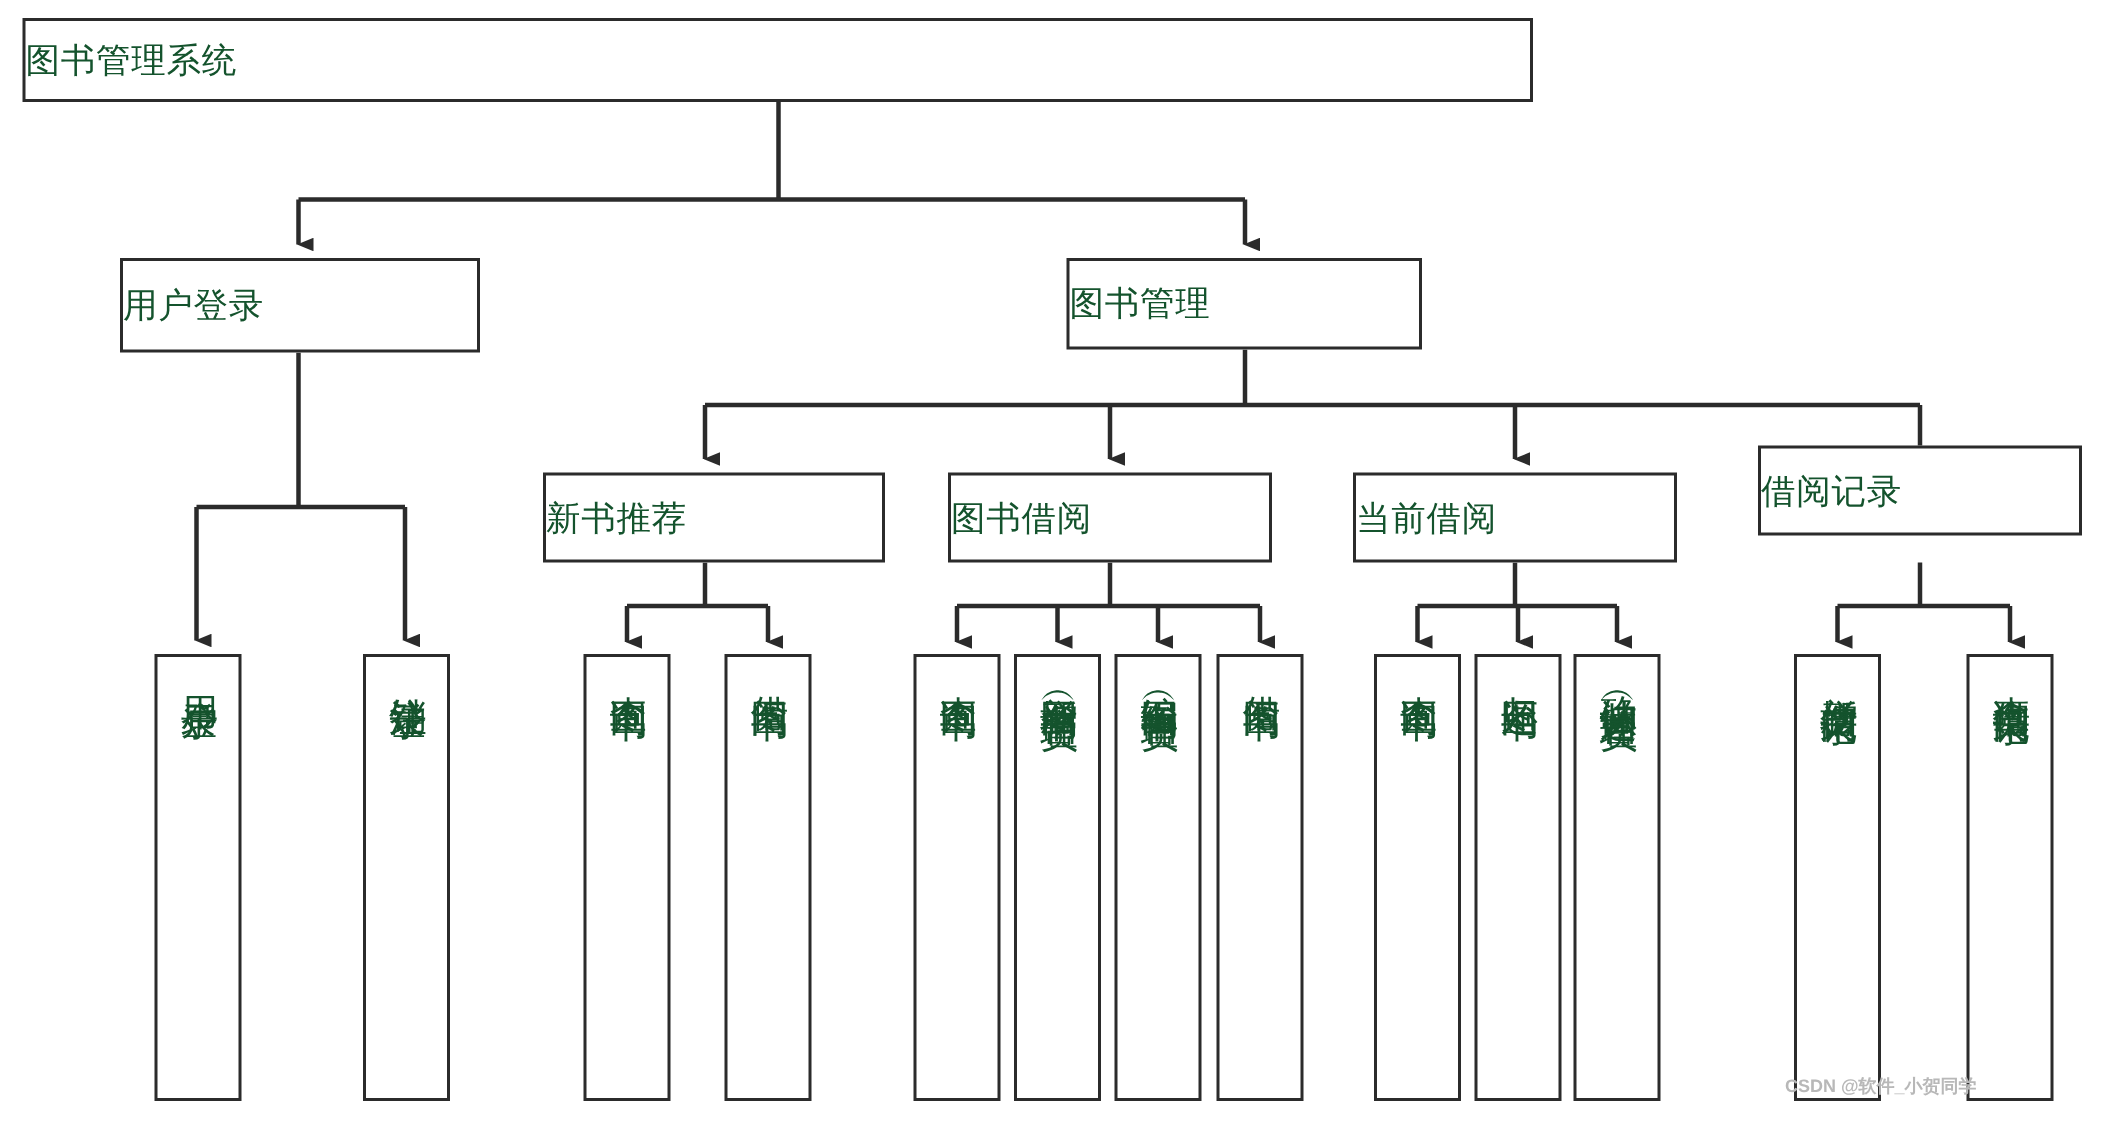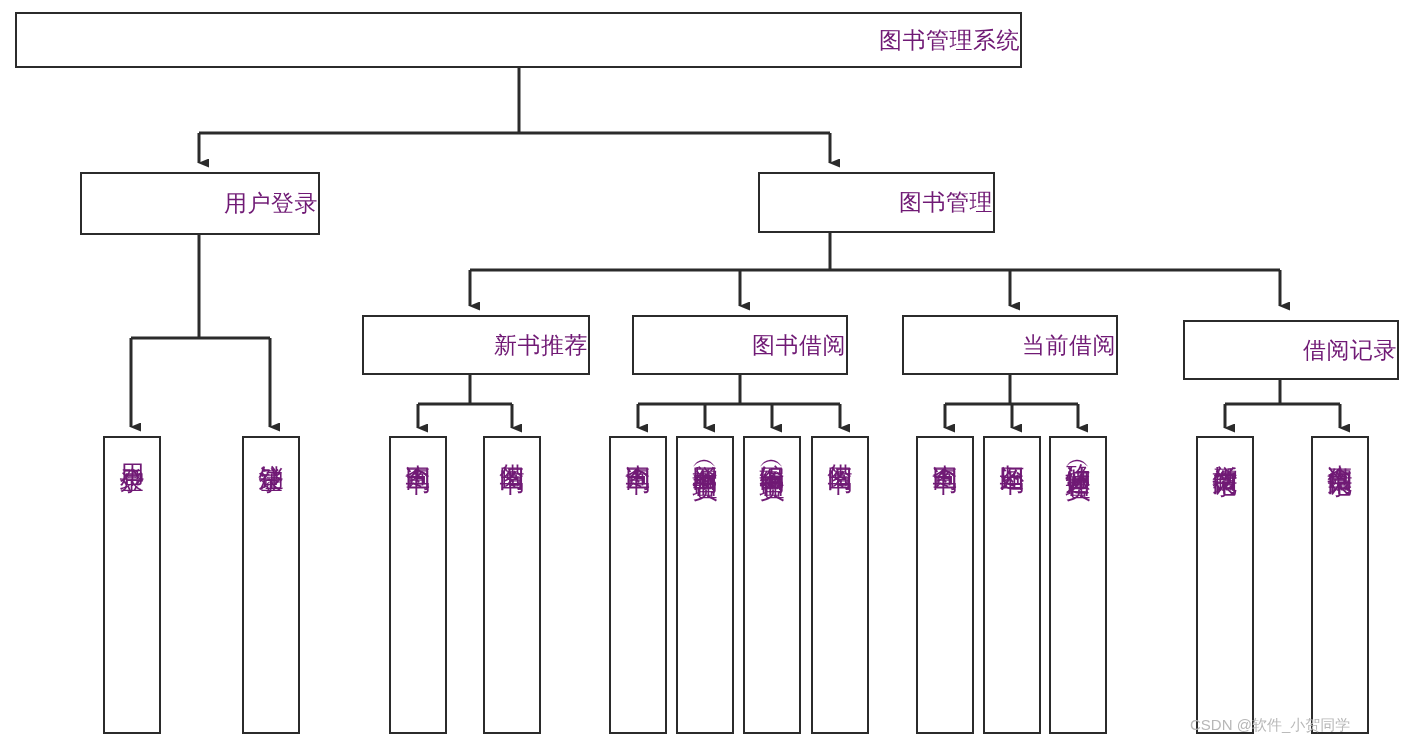--- a/index.html
+++ b/index.html
@@ -26,22 +26,22 @@
     height: 747px;
     pointer-events: none;
   }
   .node {
     position: absolute;
     box-sizing: border-box;
     background: #ffffff;
     border: 2px solid #2b2b2b;
     display: flex;
     align-items: center;
-    justify-content: flex-end;
-    color: #701a75;
+    justify-content: flex-start;
+    color: #14532d;
   }
   .node-label {
     display: block;
     text-align: center;
     line-height: 1.05;
     letter-spacing: 0.5px;
   }
   
   .node.horiz .node-label {
     font-size: 23px;
@@ -61,24 +61,25 @@
     font-size: 25px;
     line-height: 1;
     letter-spacing: 2px;
     white-space: nowrap;
     margin: 0 auto;
   }
   .watermark {
     position: absolute;
     left: 1190px;
     top: 716px;
-    font-size: 15px;
+    font-size: 12px;
     color: #b8b8b8;
     white-space: nowrap;
     font-family: "Liberation Sans", "DejaVu Sans", sans-serif;
+    font-weight: bold;
   }
 </style>
 </head>
 <body>
 
 <div id="diagram-root">
 
   <svg class="connectors" viewBox="0 0 1405 747" xmlns="http://www.w3.org/2000/svg">
     <defs>
       <marker id="arrowhead" markerWidth="9" markerHeight="11" refX="4.5" refY="10" orient="auto" markerUnits="userSpaceOnUse">
@@ -131,34 +132,34 @@
     </g>
   </svg>
 
   <div class="node horiz root" style="left:15px; top:12px; width:1007px; height:56px;">
     <span class="node-label">图书管理系统</span>
   </div>
 
   <div class="node horiz" style="left:80px; top:172px; width:240px; height:63px;">
     <span class="node-label">用户登录</span>
   </div>
-  <div class="node horiz" style="left:711px; top:172px; width:237px; height:61px;margin-left:47px;">
+  <div class="node horiz" style="left:711px; top:172px; width:237px; height:61px;">
     <span class="node-label">图书管理</span>
   </div>
 
   <div class="node horiz" style="left:362px; top:315px; width:228px; height:60px;">
     <span class="node-label">新书推荐</span>
   </div>
   <div class="node horiz" style="left:902px; top:315px; width:216px; height:60px;">
     <span class="node-label">当前借阅</span>
   </div>
   <div class="node horiz" style="left:632px; top:315px; width:216px; height:60px;">
     <span class="node-label">图书借阅</span>
   </div>
-  <div class="node horiz" style="left:1172px; top:320px; width:216px; height:60px;margin-left:11px;">
+  <div class="node horiz" style="left:1172px; top:297px; width:216px; height:60px;">
     <span class="node-label">借阅记录</span>
   </div>
 
   <div class="node vert" style="left:103px; top:436px; width:58px; height:298px;">
     <span class="node-label">用户登录</span>
   </div>
   <div class="node vert" style="left:242px; top:436px; width:58px; height:298px;">
     <span class="node-label">注销登录</span>
   </div>
 

